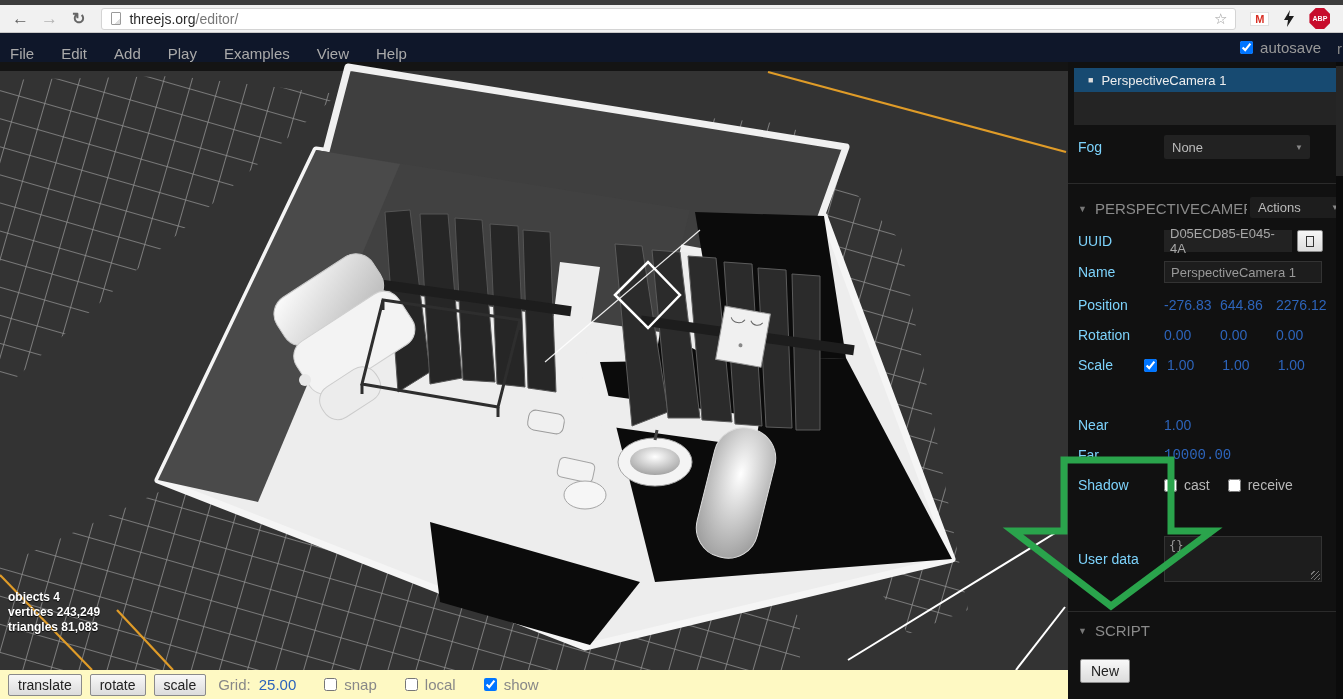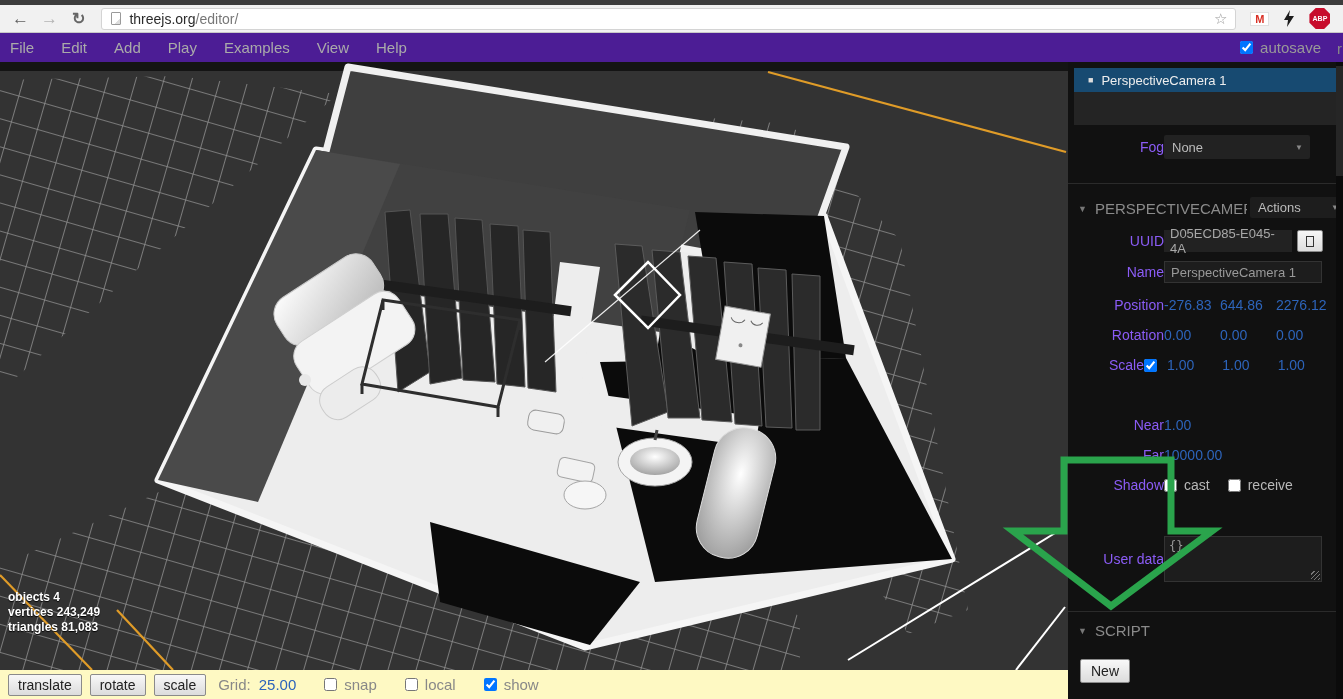--- a/index.html
+++ b/index.html
@@ -23,22 +23,22 @@
   .star { margin-left:auto; margin-right:8px; color:#9a9a9a; font-size:15px; }
   .extbar { display:flex; align-items:center; gap:14px; margin-left:14px; }
   .gmail { width:19px; height:14px; background:#fff; border:1px solid #e0e0e0; color:#d93025;
            font-size:11px; font-weight:bold; text-align:center; line-height:13px; }
   .bolt svg { display:block; }
   .abp { width:21px; height:21px; background:#c70d2c; color:#fff; font-size:7px; font-weight:bold;
          display:flex; align-items:center; justify-content:center;
          clip-path:polygon(30% 0,70% 0,100% 30%,100% 70%,70% 100%,30% 100%,0 70%,0 30%); }
 
   
-  .menubar { position:absolute; top:33px; left:0; width:1343px; height:29px; background:#4c1d95;
-             display:flex; align-items:center; color:#aaa; font-size:15px; }
+  .menubar { position:absolute; top:33px; left:0; width:1343px; height:29px; background:#0f172a;
+             display:flex; align-items:flex-end; color:#aaa; font-size:15px; }
   .menubar .item { margin-left:27px; }
   .menubar .item:first-child { margin-left:10px; }
   .autosave { position:absolute; right:20px; top:0; height:29px; display:flex; align-items:center; gap:7px;
               color:#999; font-size:15px; }
   .clipped { position:absolute; right:1px; top:7px; color:#888; font-size:15px; }
   input[type=checkbox] { width:13px; height:13px; }
 
   
   .viewport { position:absolute; top:62px; left:0; width:1068px; height:608px; background:#737373; }
   .stats { position:absolute; left:8px; bottom:35px; color:#fff; font-size:12px; font-weight:bold;
@@ -58,21 +58,21 @@
              color:#bbb; font-size:14px; }
   .scrollbar { position:absolute; right:0; top:0; width:7px; height:637px; background:#0b0b0b; }
   .scrollthumb { position:absolute; right:0; top:4px; width:7px; height:110px; background:#262626; }
 
   .outliner { position:absolute; left:6px; top:6px; width:262px; height:57px; background:#242424; }
   .olrow { height:24px; display:flex; align-items:center; gap:8px; padding-left:14px;
            background:#174a71; color:#eee; font-size:13px; }
   .olrow .bullet { font-size:9px; color:#ddd; }
 
   .row { position:absolute; left:10px; display:flex; align-items:center; height:24px; width:255px; }
-  .row .lab { width:86px; color:#8b5cf6; flex:none;text-align:right; }
+  .row .lab { width:86px; color:#7dd3fc; flex:none; }
   .fogselect, .actselect { background:#222; color:#bbb; font-size:13px; height:24px; width:146px;
            border-radius:2px; display:flex; align-items:center; padding:0 8px; position:relative; }
   .caret { position:absolute; right:7px; font-size:8px; color:#888; }
   .divider { position:absolute; left:0; width:268px; height:0; border-top:1px solid #2b2b2b; }
 
   .phead { position:absolute; left:10px; display:flex; align-items:center; color:#8a8a8a; font-size:15px; }
   .phead .tri { font-size:9px; margin-right:8px; color:#777; }
   .phead .ptitle { width:152px; overflow:hidden; white-space:nowrap; }
   .actselect { position:absolute; left:172px; top:-3px; width:96px; height:21px; background:#1d1d1d; font-size:13px; }
 
@@ -349,21 +349,21 @@
     </div>
 
 
     <div class="row r-near">
       <span class="lab">Near</span>
       <span class="num">1.00</span>
     </div>
 
     <div class="row r-far">
       <span class="lab">Far</span>
-      <span class="num" style="width:80px;">10000.00</span>
+      <span class="num" style="width:80px;font-family:Liberation Mono, monospace;">10000.00</span>
     </div>
 
     <div class="row r-shadow">
       <span class="lab">Shadow</span>
       <input type="checkbox" style="">
       <span class="cblab">cast</span>
       <input type="checkbox" style="">
       <span class="cblab">receive</span>
     </div>
 

